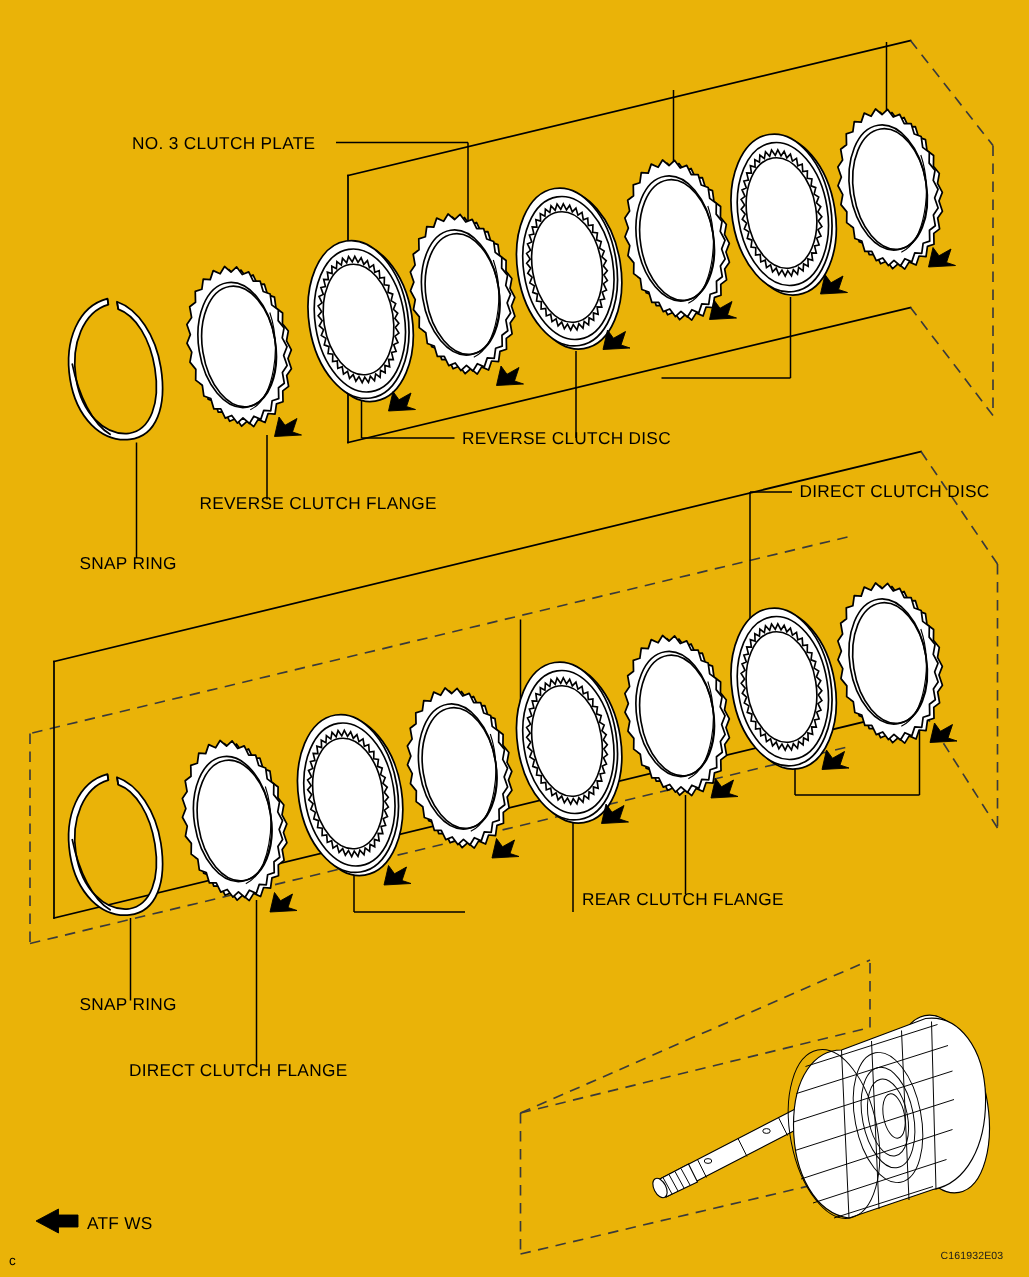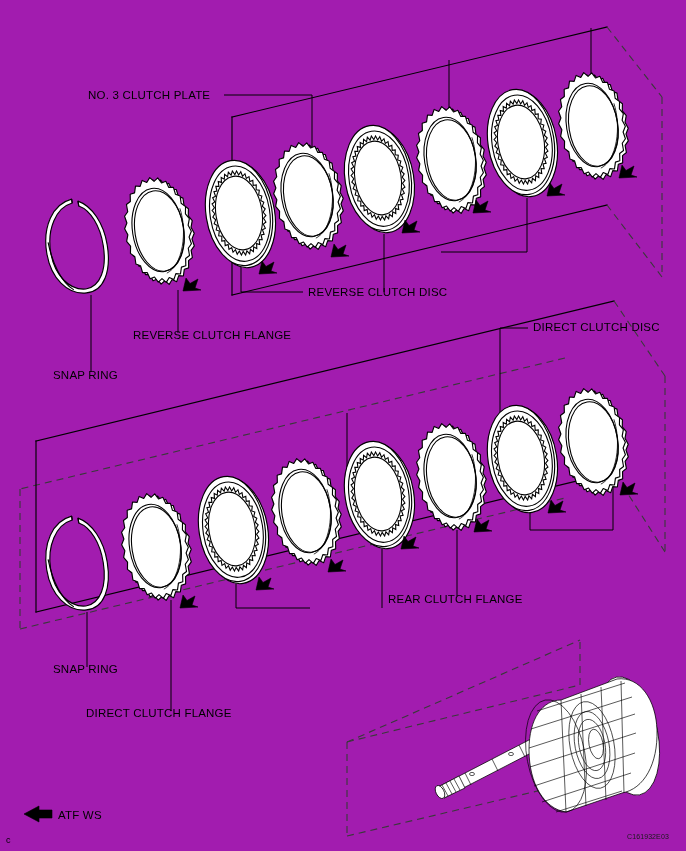--- a/index.html
+++ b/index.html
@@ -8,21 +8,21 @@
     padding: 0;
     background: #ffffff;
   }
   body {
     font-family: "Liberation Sans", sans-serif;
   }
   #page {
     position: relative;
     width: 686px;
     height: 851px;
-    background: #a21caf;
+    background: #eab308;
     overflow: hidden;
   }
   #page svg {
     position: absolute;
     top: 0;
     left: 0;
     width: 686px;
     height: 851px;
   }
   .lbl {

